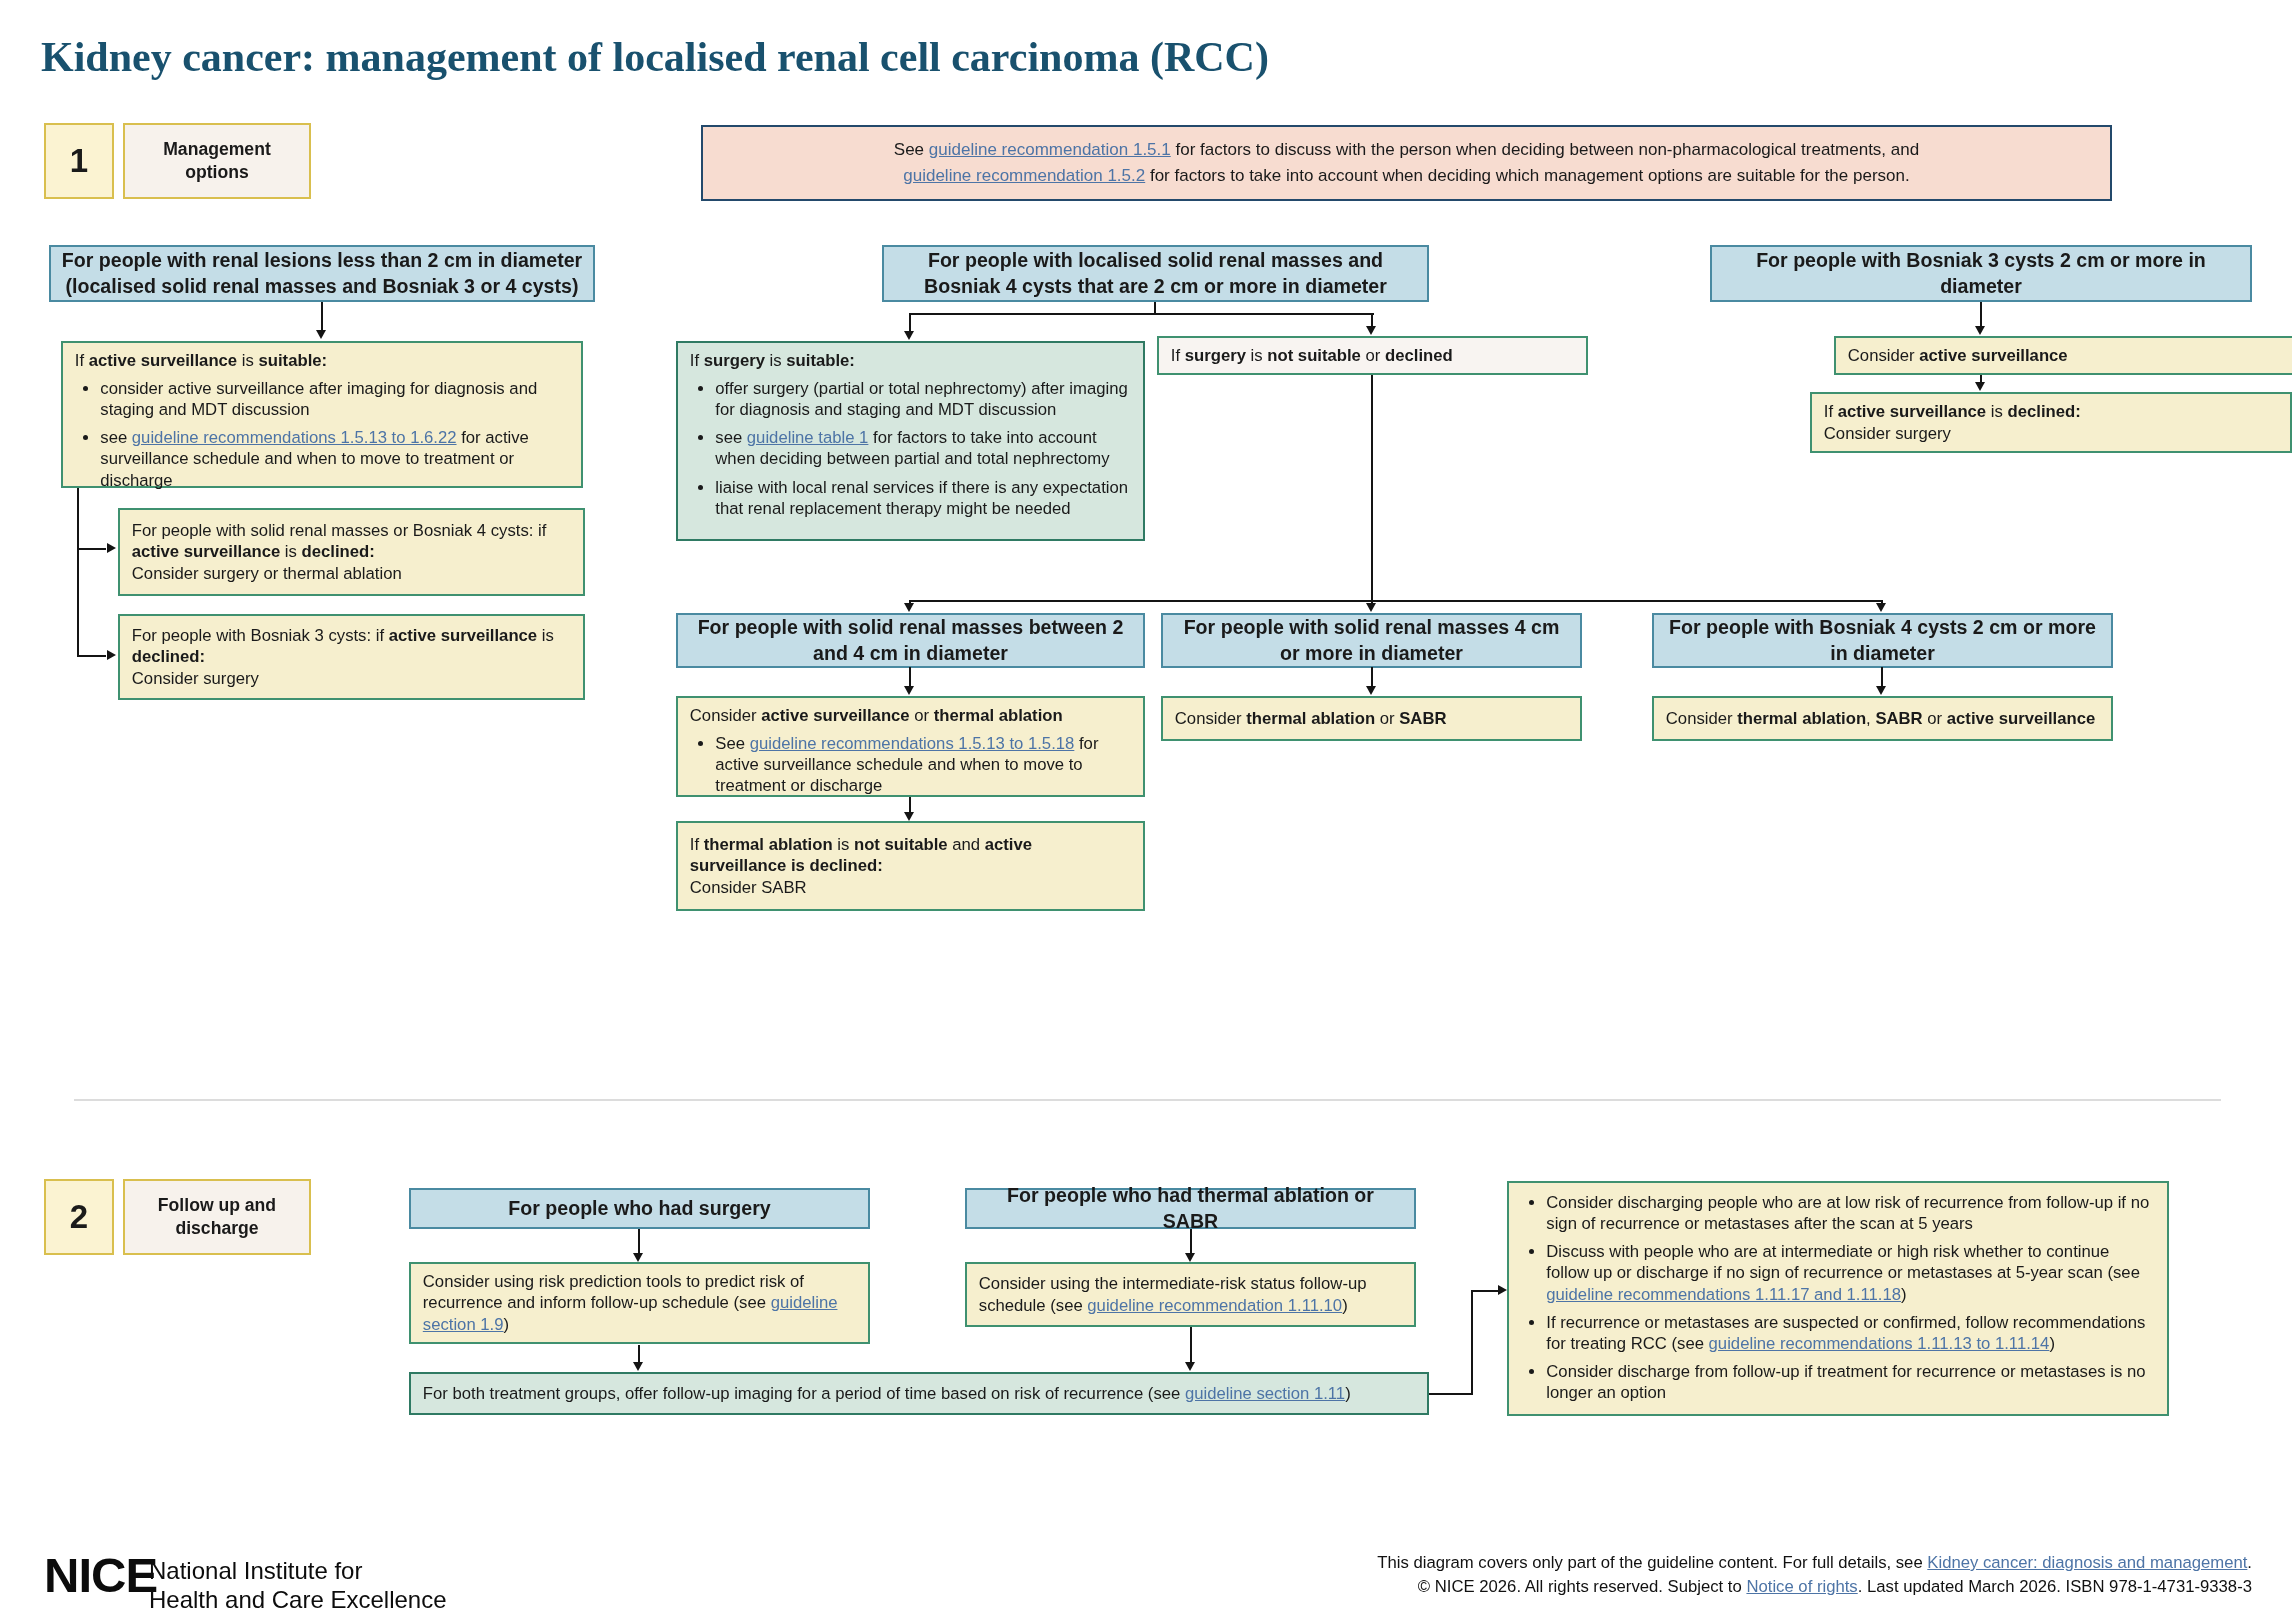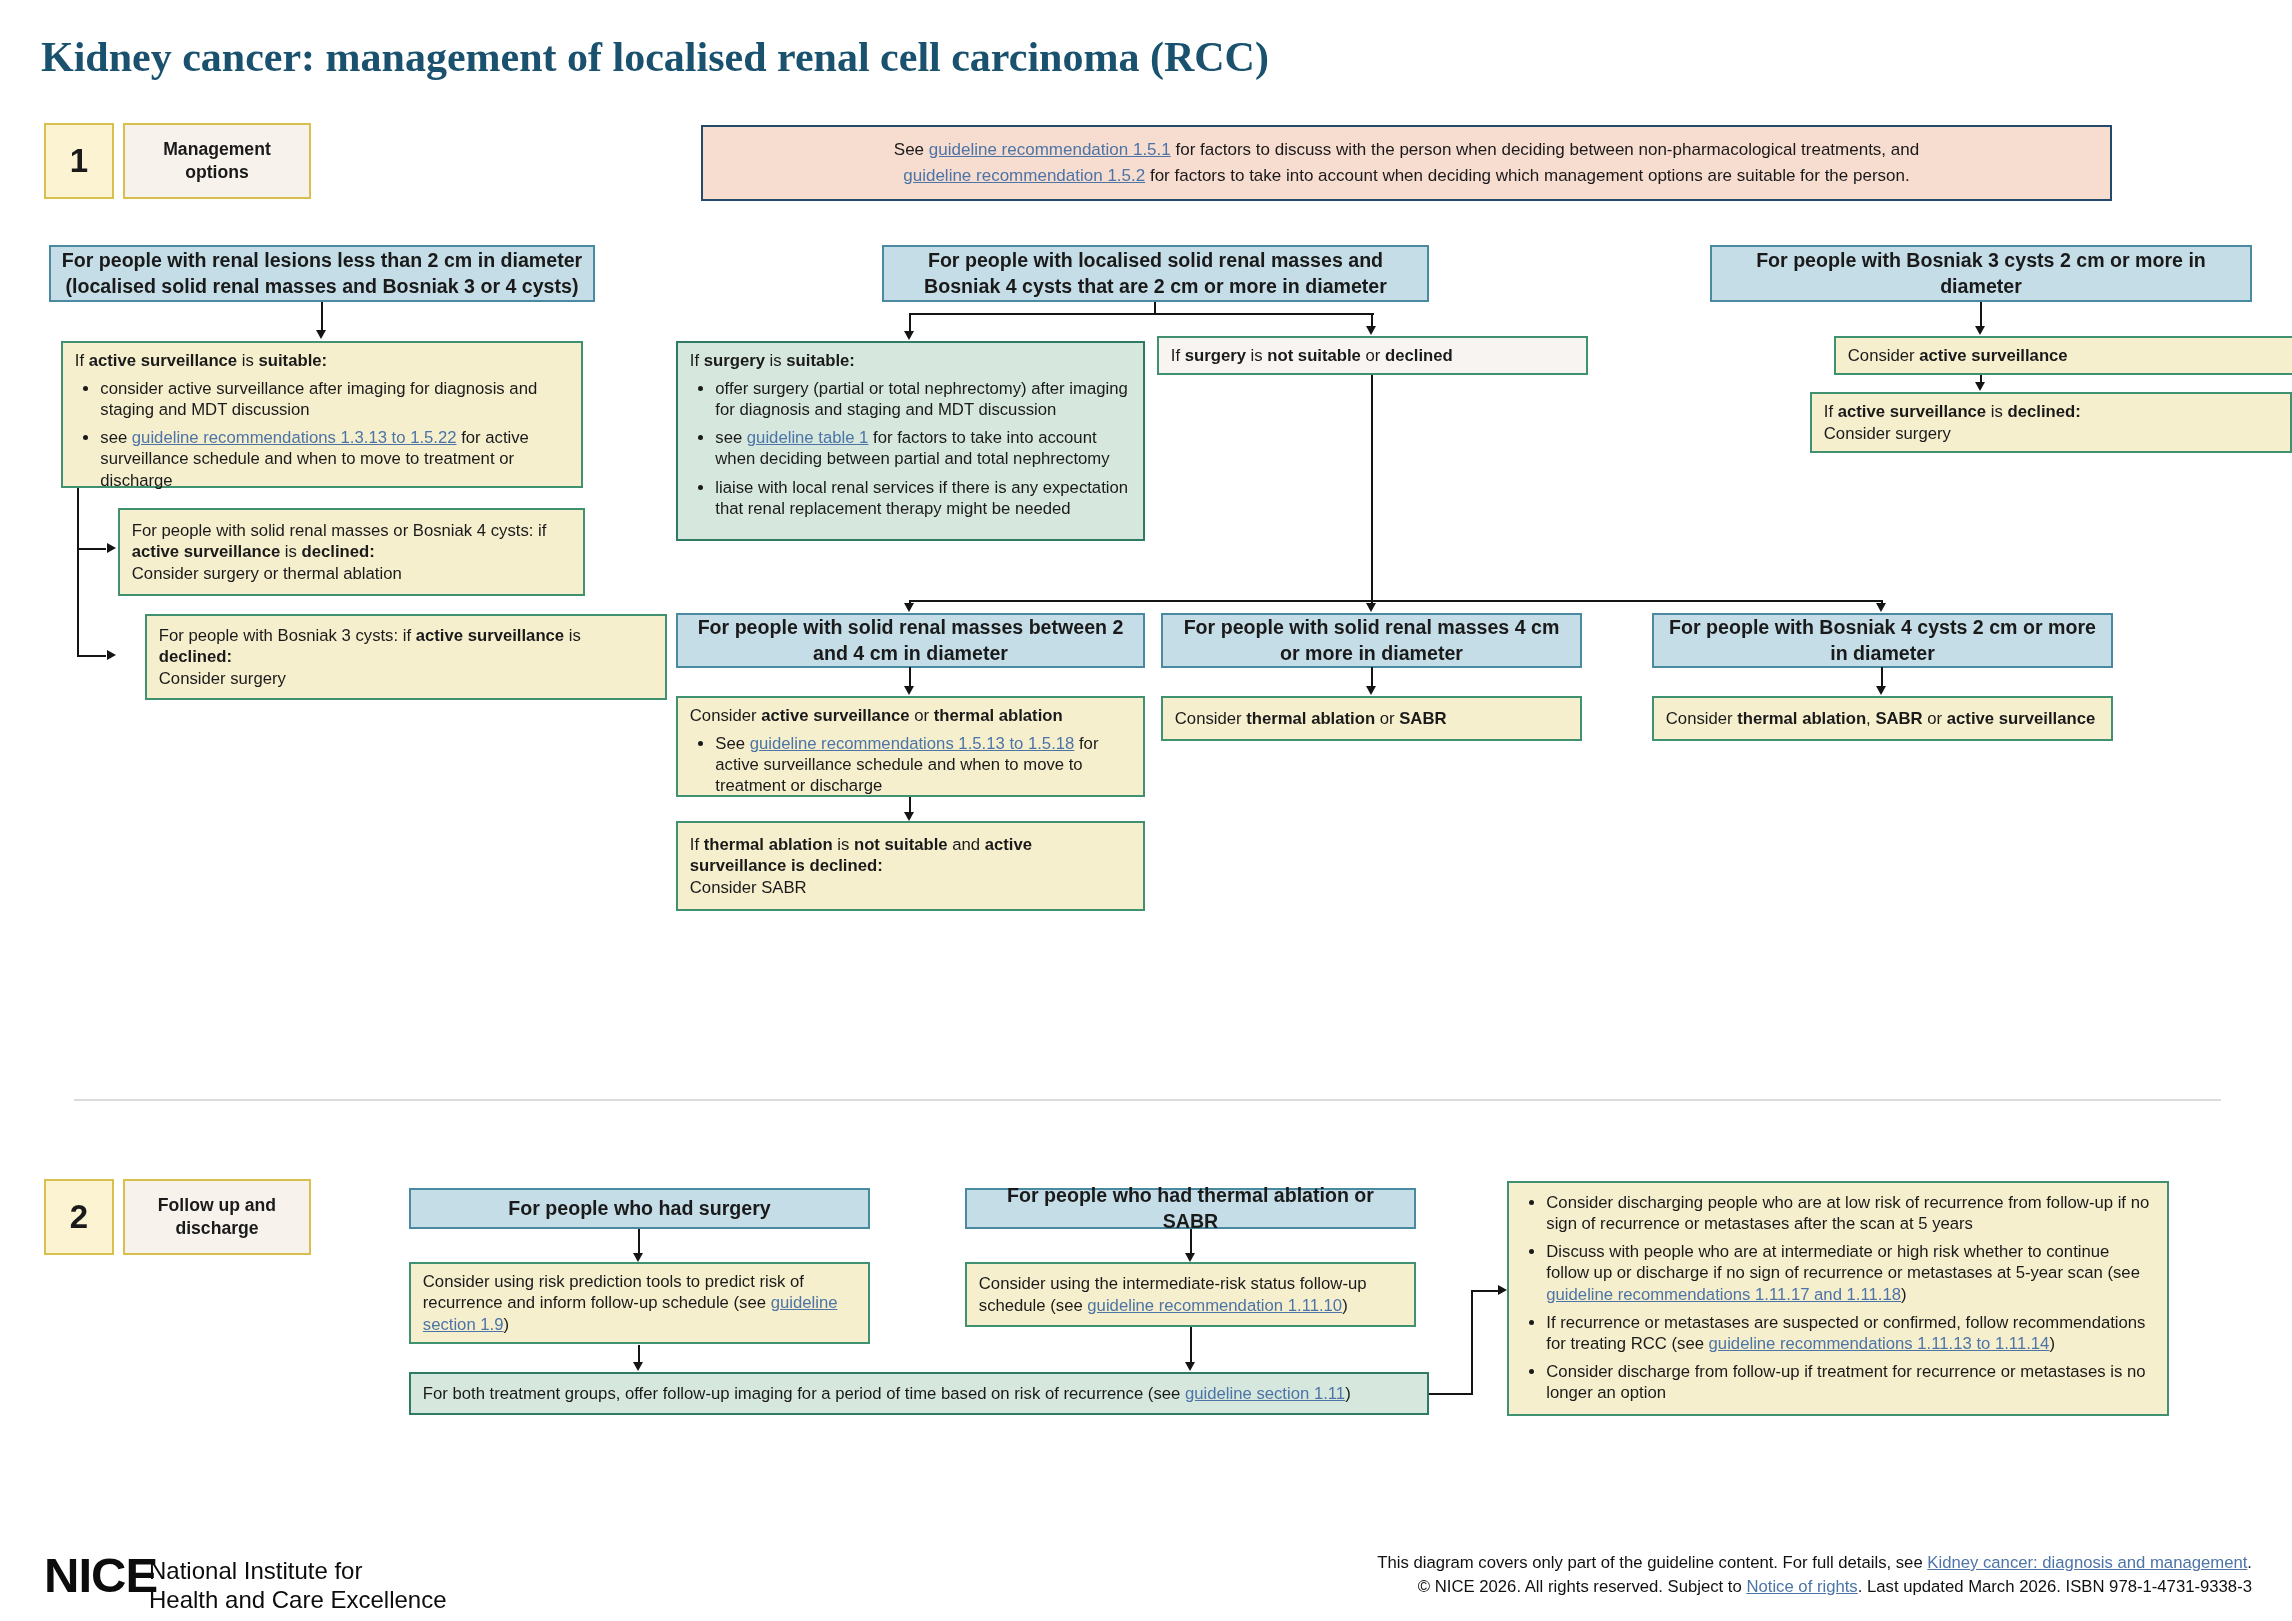--- a/index.html
+++ b/index.html
@@ -53,28 +53,28 @@
   </div>
 
   <div class="bx hdr" style="left:49px;top:245px;width:546px;height:57px;">For people with renal lesions less than 2 cm in diameter (localised solid renal masses and Bosniak 3 or 4 cysts)</div>
   <div class="bx hdr" style="left:882px;top:245px;width:547px;height:57px;">For people with localised solid renal masses and Bosniak 4 cysts that are 2 cm or more in diameter</div>
   <div class="bx hdr" style="left:1710px;top:245px;width:542px;height:57px;">For people with Bosniak 3 cysts 2 cm or more in diameter</div>
 
   <div class="bx yel" style="left:61px;top:341px;width:522px;height:147px;">
     <div><span>If </span><span style="font-weight: 700;">active surveillance</span><span> is </span><span style="font-weight: 700;">suitable:</span></div>
     <ul class="blt">
       <li><span>consider active surveillance after imaging for diagnosis and staging and MDT discussion</span></li>
-      <li><span>see </span><span class="lnk">guideline recommendations 1.3.13 to 1.5.22</span><span> for active surveillance schedule and when to move to treatment or discharge</span></li>
+      <li><span>see </span><span class="lnk">guideline recommendations 1.5.13 to 1.6.22</span><span> for active surveillance schedule and when to move to treatment or discharge</span></li>
     </ul>
   </div>
   <div class="bx yel vcent" style="left:118px;top:508px;width:467px;height:88px;">
     <div><span>For people with solid renal masses or Bosniak 4 cysts: if </span><span style="font-weight: 700;">active surveillance</span><span> is </span><span style="font-weight: 700;">declined:</span></div>
     <div>Consider surgery or thermal ablation</div>
   </div>
-  <div class="bx yel vcent" style="left:118px;top:614px;width:522px;height:86px;margin-left:27px;">
+  <div class="bx yel vcent" style="left:118px;top:614px;width:467px;height:86px;">
     <div><span>For people with Bosniak 3 cysts: if </span><span style="font-weight: 700;">active surveillance</span><span> is </span><span style="font-weight: 700;">declined:</span></div>
     <div>Consider surgery</div>
   </div>
 
   <div class="bx grn" style="left:676px;top:341px;width:469px;height:200px;">
     <div><span>If </span><span style="font-weight: 700;">surgery</span><span> is </span><span style="font-weight: 700;">suitable:</span></div>
     <ul class="blt">
       <li><span>offer surgery (partial or total nephrectomy) after imaging for diagnosis and staging and MDT discussion</span></li>
       <li><span>see </span><span class="lnk">guideline table 1</span><span> for factors to take into account when deciding between partial and total nephrectomy</span></li>
       <li><span>liaise with local renal services if there is any expectation that renal replacement therapy might be needed</span></li>

